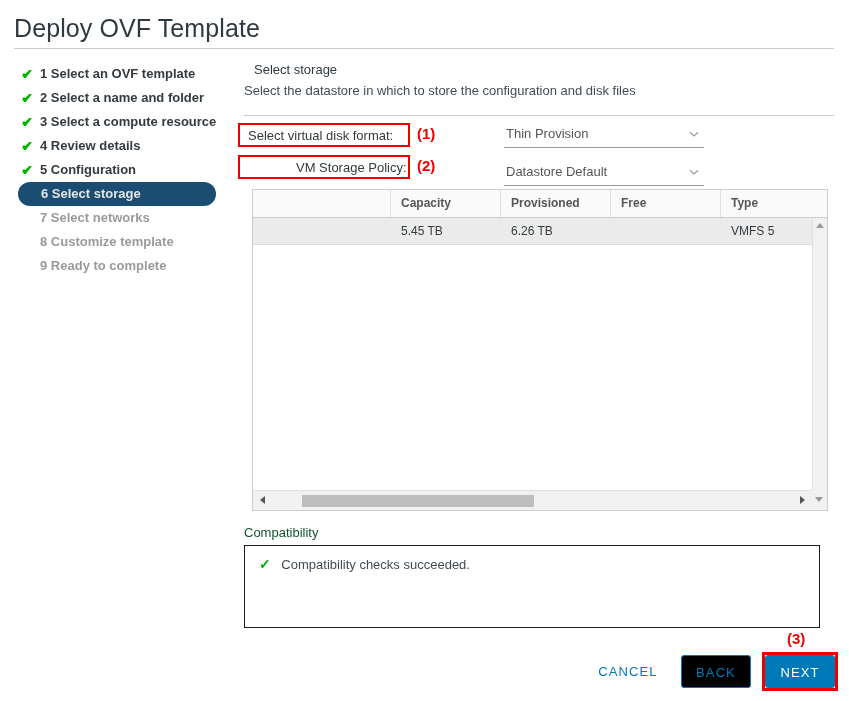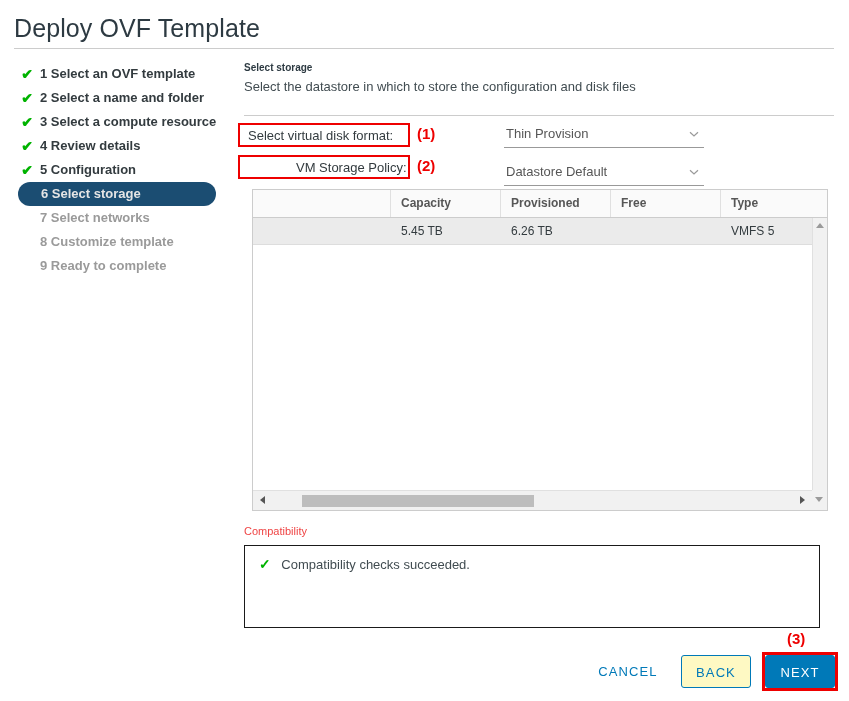--- a/index.html
+++ b/index.html
@@ -79,24 +79,24 @@
   }
 
   
   .pane {
     position: absolute;
     left: 244px;
     top: 62px;
     width: 590px;
   }
   .pane-title {
-    font-size: 10px;
-    font-weight: bold;
+    font-size: 13px;
+    font-weight: normal;
     color: #2d3a42;
-    margin: 0 0 6px 0;
+    margin: 0 0 6px 10px;
   }
   .pane-sub {
     font-size: 13px;
     color: #414c51;
     margin: 0;
   }
   .pane-rule {
     position: absolute;
     left: 244px;
     top: 115px;
@@ -293,22 +293,22 @@
     border-left: 4px solid transparent;
     border-right: 4px solid transparent;
     border-top: 5px solid #9a9a9a;
   }
 
   
   .compat-label {
     position: absolute;
     left: 244px;
     top: 525px;
-    font-size: 11px;
-    color: #ef4444;
+    font-size: 13px;
+    color: #14532d;
   }
   .compat-box {
     position: absolute;
     left: 244px;
     top: 545px;
     width: 576px;
     height: 83px;
     border: 1px solid #1a1a1a;
     box-sizing: border-box;
     background: #ffffff;
@@ -341,21 +341,21 @@
     cursor: pointer;
     font-family: "Liberation Sans", sans-serif;
   }
   .btn-flat {
     color: #0079b8;
     background: transparent;
     border: none;
   }
   .btn-outline {
     color: #0079b8;
-    background: #fef9c3;
+    background: #000000;
     border: 1px solid #0079b8;
     border-radius: 3px;
   }
   .btn-primary {
     color: #ffffff;
     background: #0079b8;
     border: 1px solid #0079b8;
     border-radius: 3px;
   }
   .next-annot {

